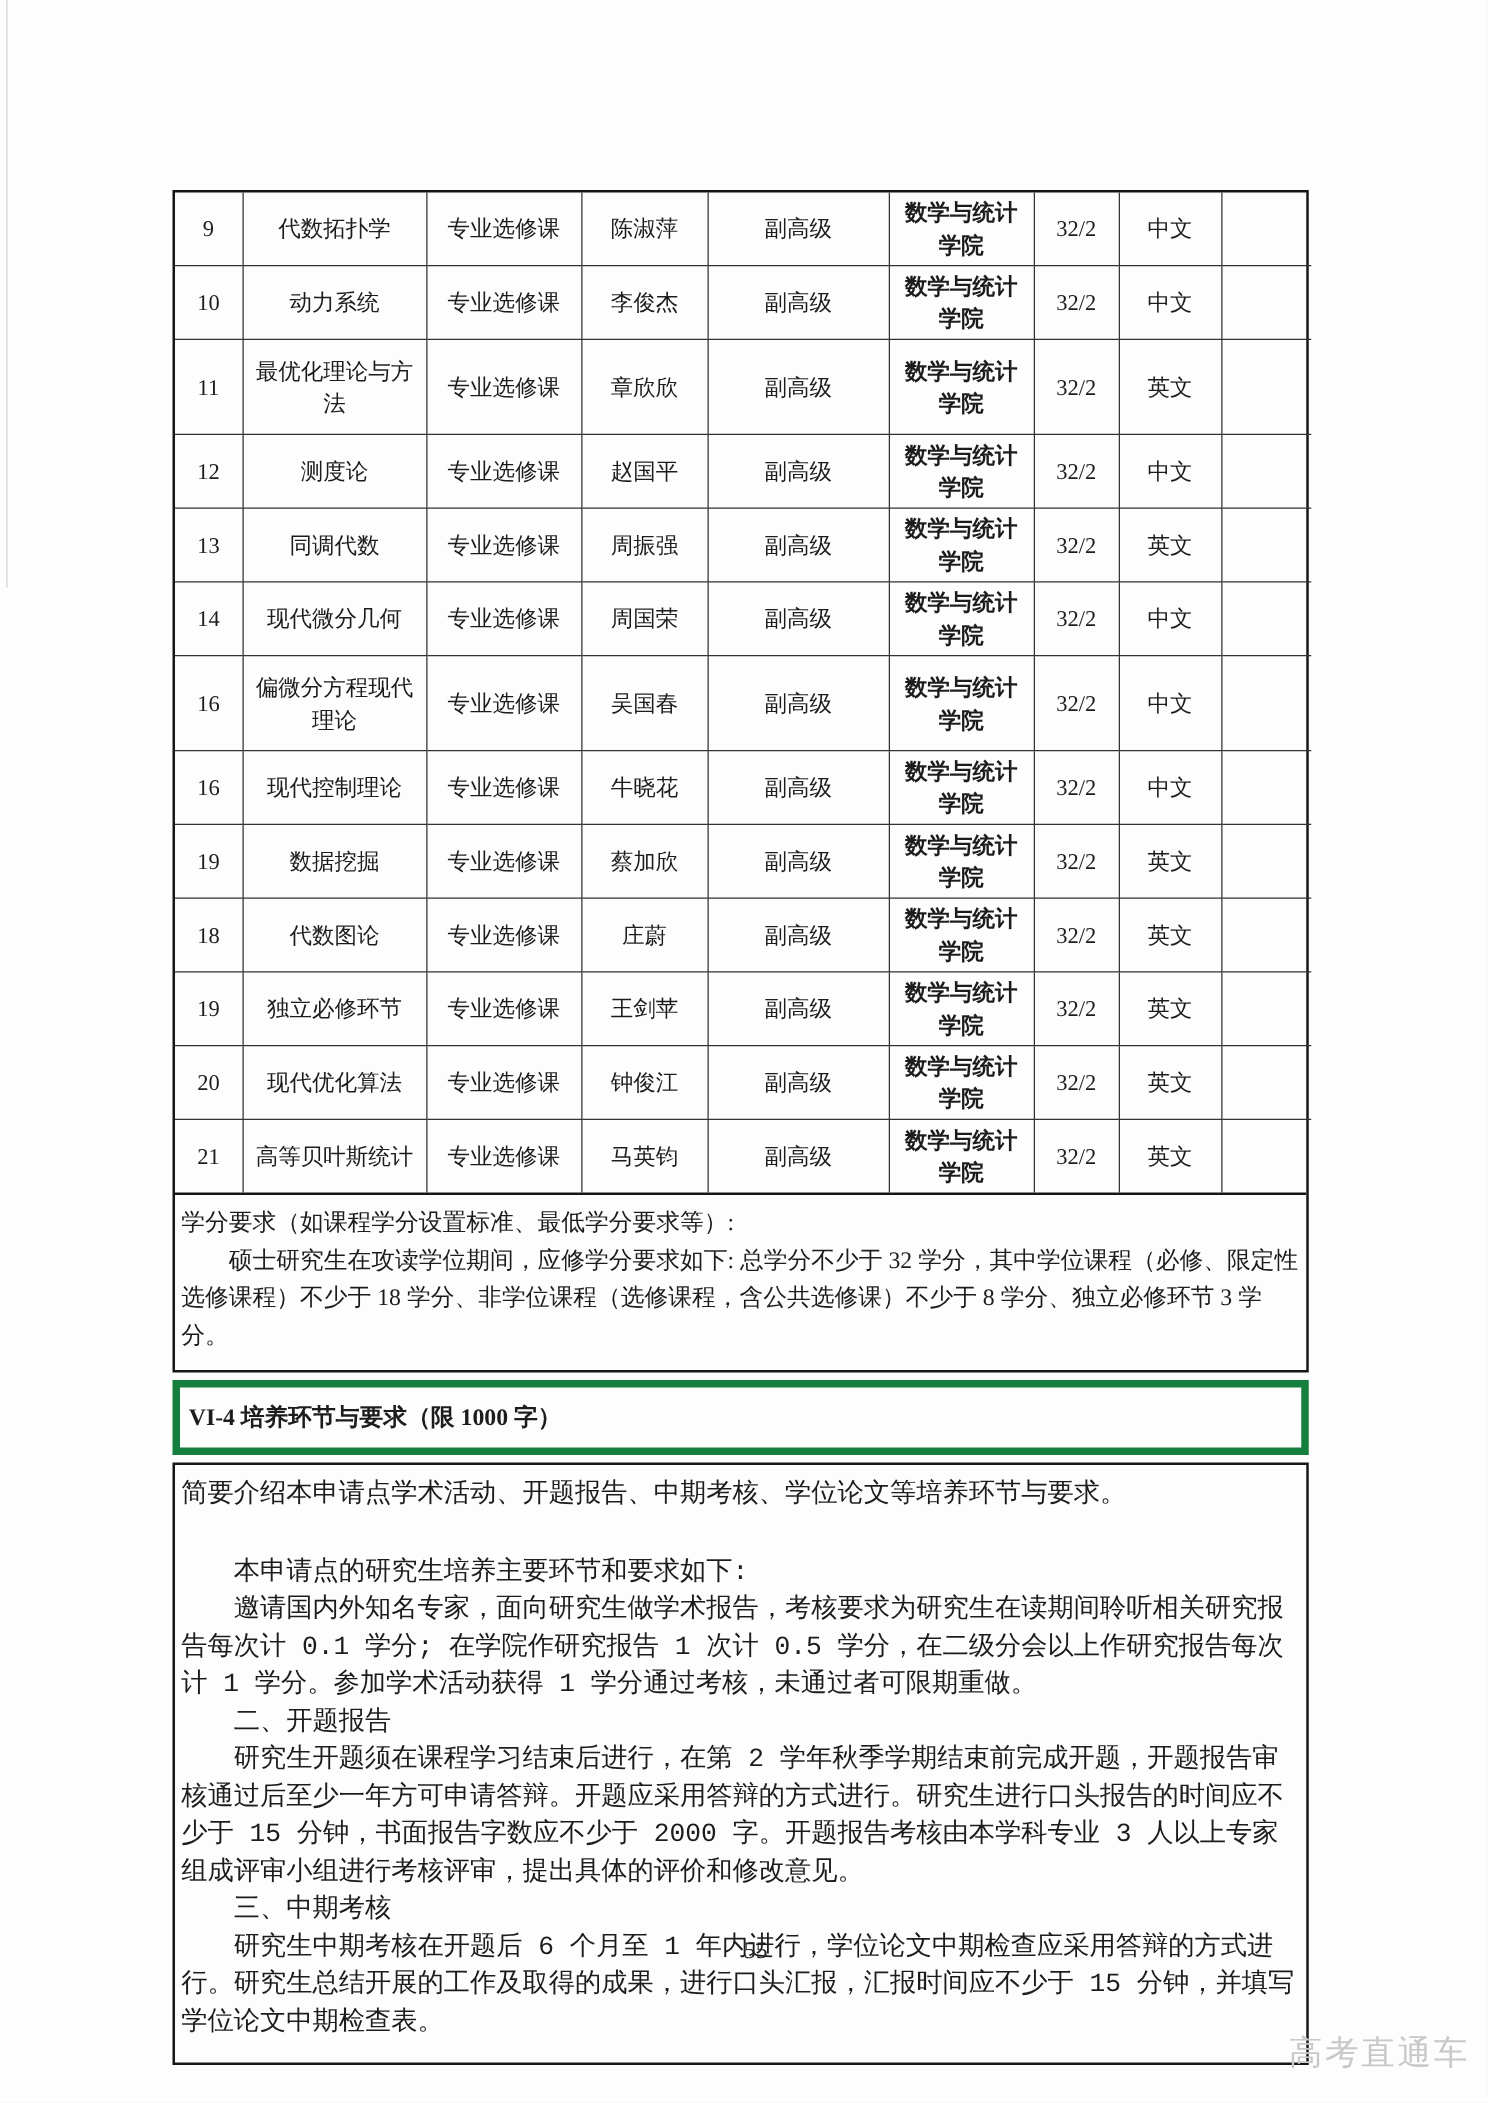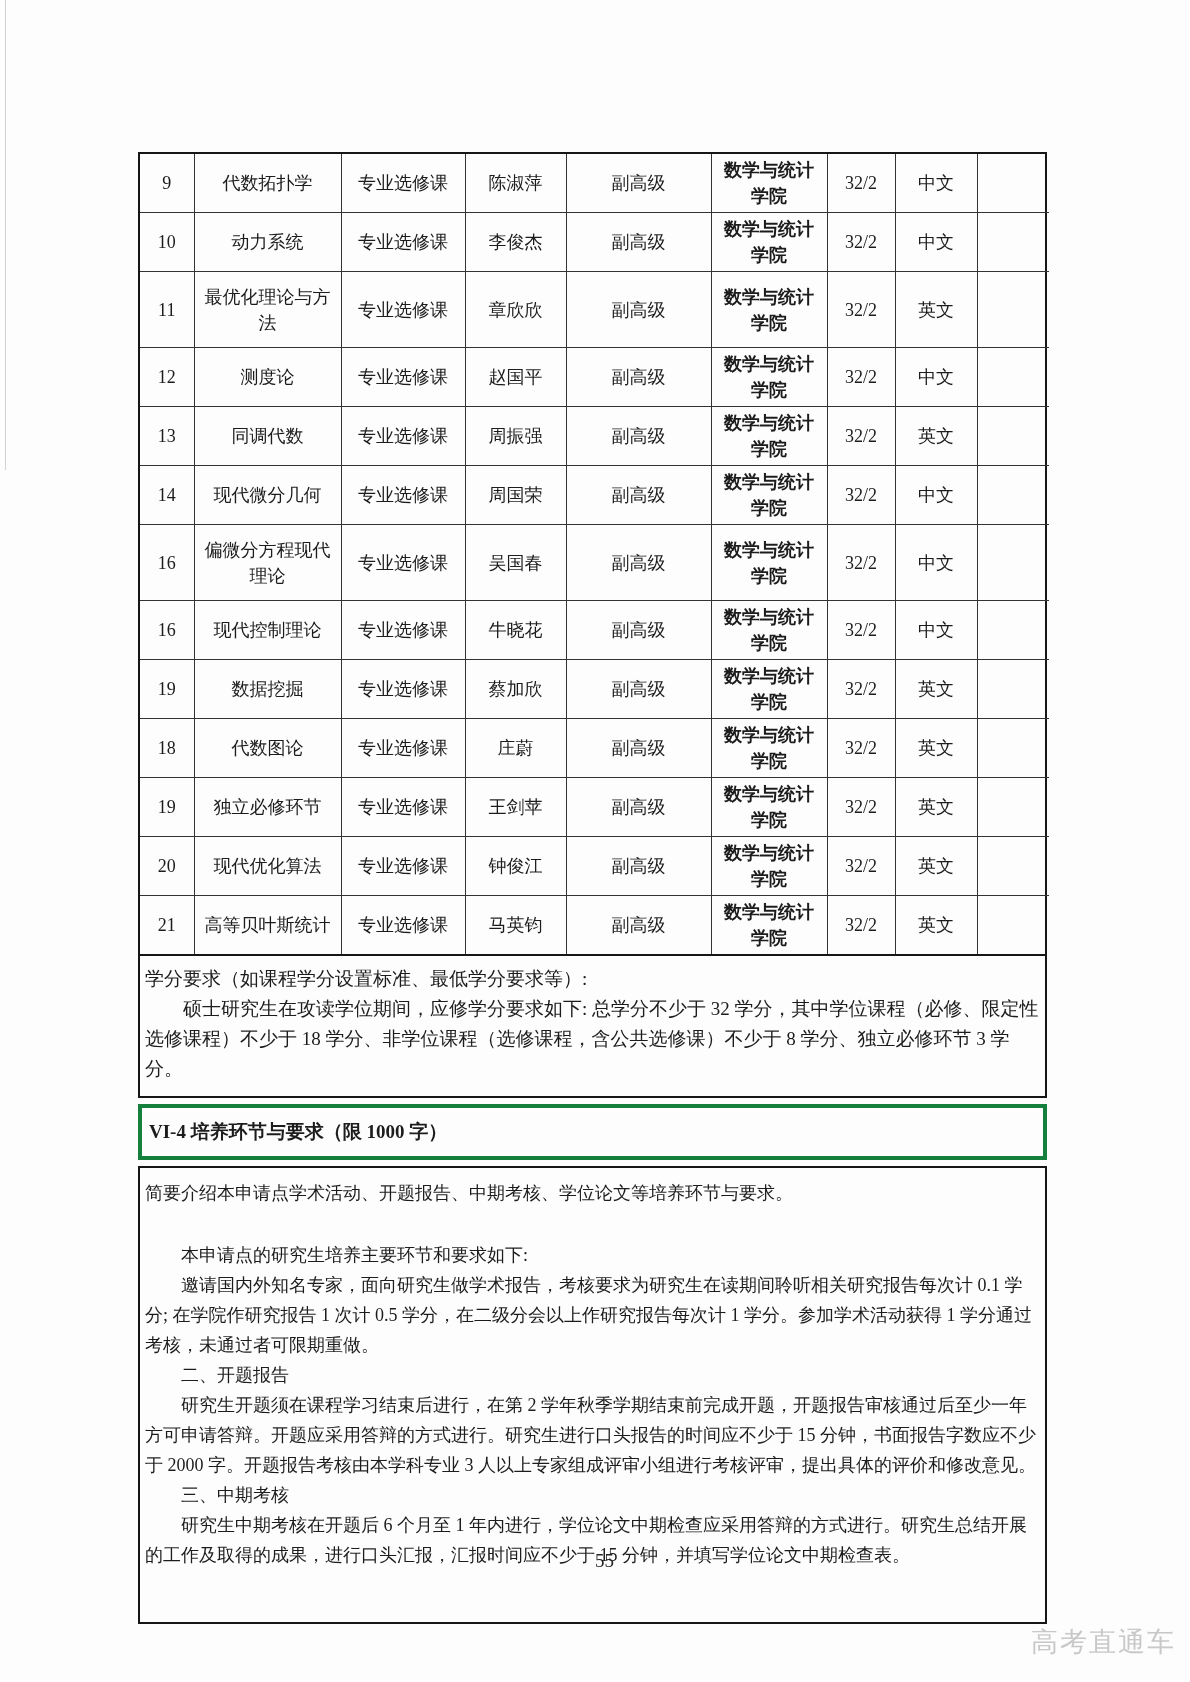--- a/index.html
+++ b/index.html
@@ -44,32 +44,33 @@
   .colschool .cellspan { display:inline-block; max-width:96px;font-weight:bold; }
   .credit-area {
     border-top:2px solid #161616;
     font-size:19px; line-height:30px;
     padding:8px 5px 12px 5px;
   }
   .credit-area p { margin:0; }
   .credit-area .credit-body { text-indent:2em; }
   
   .hdr-box {
-    border:4px solid #15803d;
+    border:6px solid #15803d;
     margin-top:6px;
     font-size:19px; font-weight:bold;
     padding:11px 7px;
   }
   
   .content-box {
     border:2px solid #161616;
     margin-top:6px;
-    font-size:18px; line-height:30px;
+    font-size:21px; line-height:30px;
     padding:10px 5px 16px 5px;
     min-height:428px;
+    font-family:Liberation Mono, monospace;
   }
   .content-box p { margin:0; }
   .content-box .intro { margin-bottom:32px; }
   .content-box .lead { text-indent:2em; }
   .content-box .item-heading { text-indent:2em; }
   .content-box .item-body { text-indent:2em; }
   
   .page-number {
     position:absolute; left:138px; top:1550px; width:909px;
     text-align:center; font-size:19px; color:#222;padding-left:12px;

